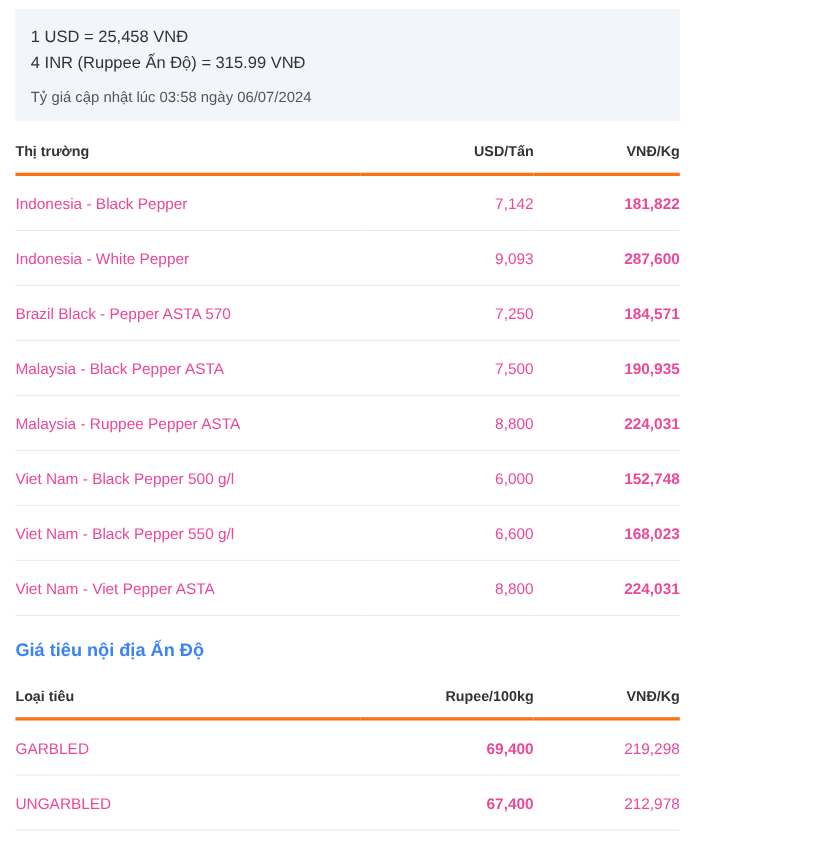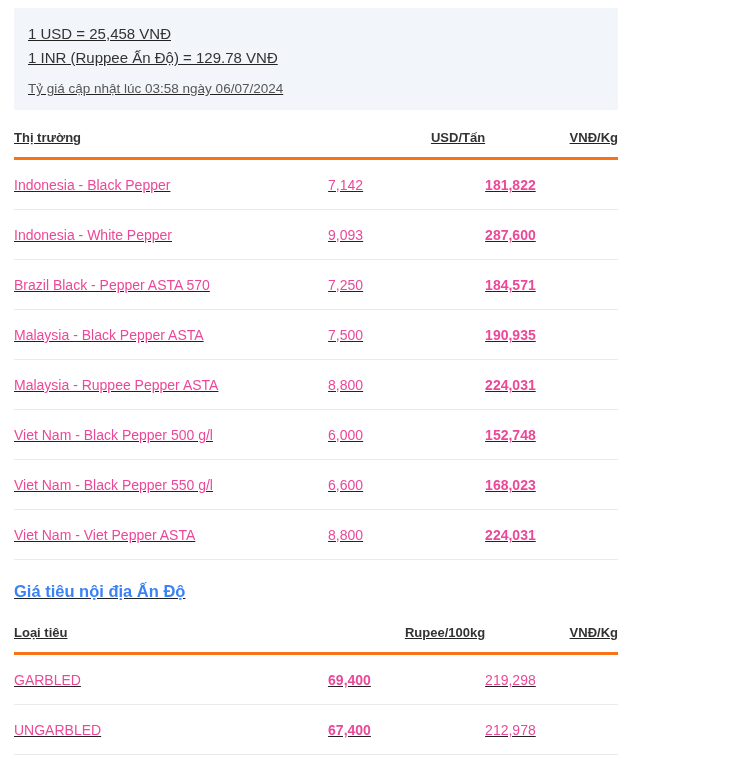--- a/index.html
+++ b/index.html
@@ -12,21 +12,20 @@
   body {
     width: 740px;
     height: 775px;
     overflow: hidden;
     color: #222222;
   }
 
   .page {
     width: 632px;
     padding: 0 14px;
-    text-decoration: underline;
   }
 
   
   .rate-box {
     background: #f2f6fb;
     padding: 14px 14px 12px 14px;
     margin-top: 8px;
   }
   .rate-line {
     font-size: 15px;
@@ -58,21 +57,21 @@
   th.col-mid, th.col-right { text-align: right; }
 
   tbody td {
     font-size: 14px;
     color: #ec4899;
     padding: 17px 0 16px 0;
     border-bottom: 1px solid #eaeaea;
     text-align: left;
     vertical-align: middle;
   }
-  td.col-mid, td.col-right { text-align: left; }
+  td.col-mid, td.col-right { text-align: right; }
 
   
   .c1 { width: 52%; }
   .c2 { width: 26%; }
   .c3 { width: 22%; }
 
   .bold { font-weight: bold; }
 
   
   .section-title {
@@ -84,21 +83,21 @@
 
   .spacer-top { height: 6px; }
 </style>
 </head>
 <body>
 
 <div class="page">
 
   <div class="rate-box">
     <div class="rate-line">1 USD = 25,458 VNĐ</div>
-    <div class="rate-line">1 INR (Ruppee Ấn Độ) = 129.78 VNĐ</div>
+    <div class="rate-line">4 INR (Ruppee Ấn Độ) = 315.99 VNĐ</div>
     <div class="rate-updated">Tỷ giá cập nhật lúc 03:58 ngày 06/07/2024</div>
   </div>
 
   <div class="spacer-top"></div>
 
   <table>
     <colgroup>
       <col class="c1">
         <col class="c2">
         <col class="c3">

